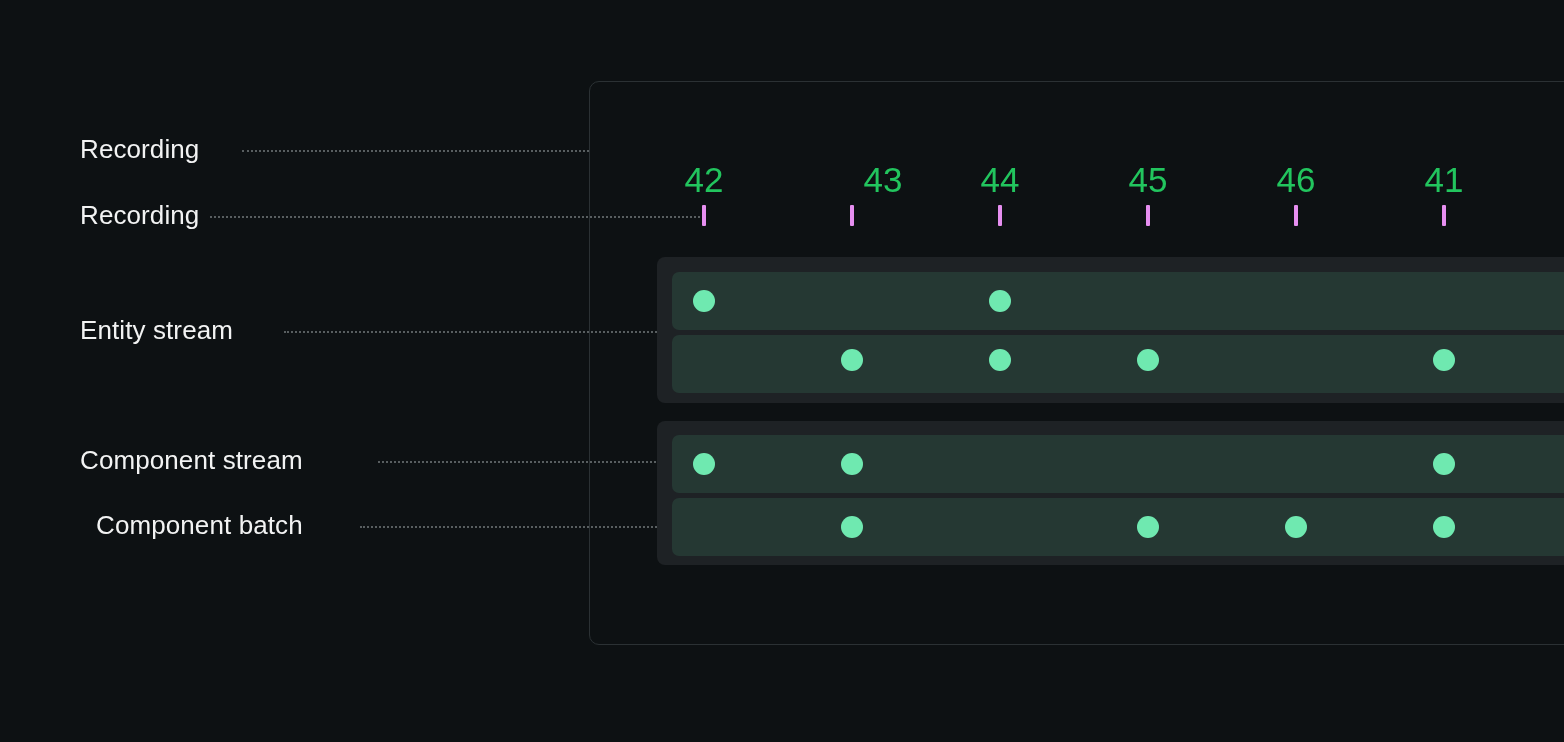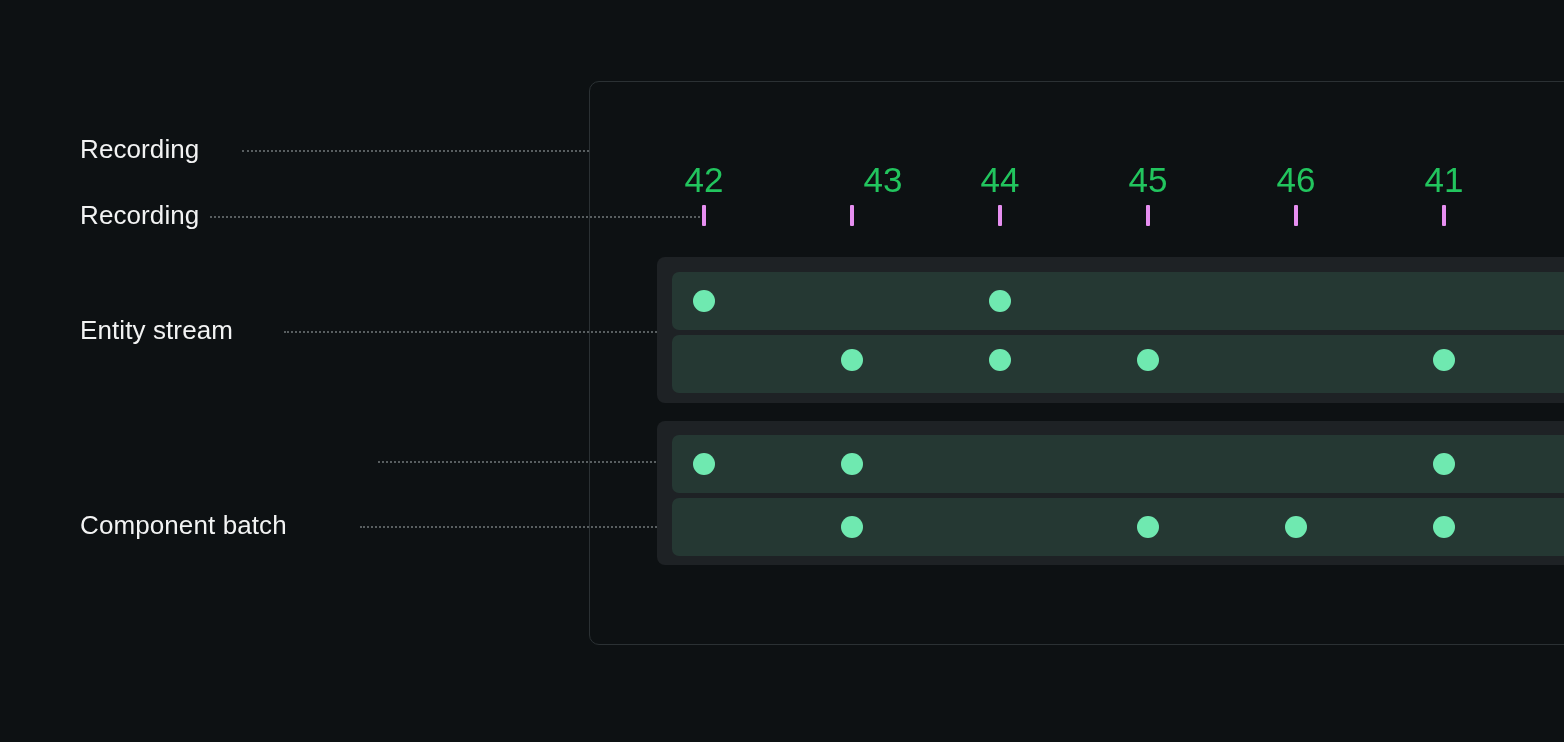--- a/index.html
+++ b/index.html
@@ -102,23 +102,24 @@
 
   <div class="row-label" style="top:134px;">Recording</div>
   <div class="leader" style="left:242px; top:150px; width:347px;"></div>
 
   <div class="row-label" style="top:200px;">Recording</div>
   <div class="leader" style="left:210px; top:216px; width:494px;"></div>
 
   <div class="row-label" style="top:315px;text-align:right;">Entity stream</div>
   <div class="leader" style="left:284px; top:331px; width:420px;"></div>
 
+  <div class="row-label" style="top:445px;">Component stream</div>
   <div class="leader" style="left:378px; top:461px; width:326px;"></div>
 
-  <div class="row-label" style="top:510px;">Component batch</div>
+  <div class="row-label" style="top:510px;margin-left:16px;">Component batch</div>
   <div class="leader" style="left:360px; top:526px; width:492px;"></div>
 
   <div id="tick-layer">
       <div class="tick-num" style="left: 704px; top: 166px;">42</div>
       <div class="tick-mark" style="left: 704px; top: 205px;"></div>
       <div class="tick-num" style="left: 852px; top: 166px; margin-left: 31px;">43</div>
       <div class="tick-mark" style="left: 852px; top: 205px;"></div>
       <div class="tick-num" style="left: 1000px; top: 166px;">44</div>
       <div class="tick-mark" style="left: 1000px; top: 205px;"></div>
       <div class="tick-num" style="left: 1148px; top: 166px;">45</div>

